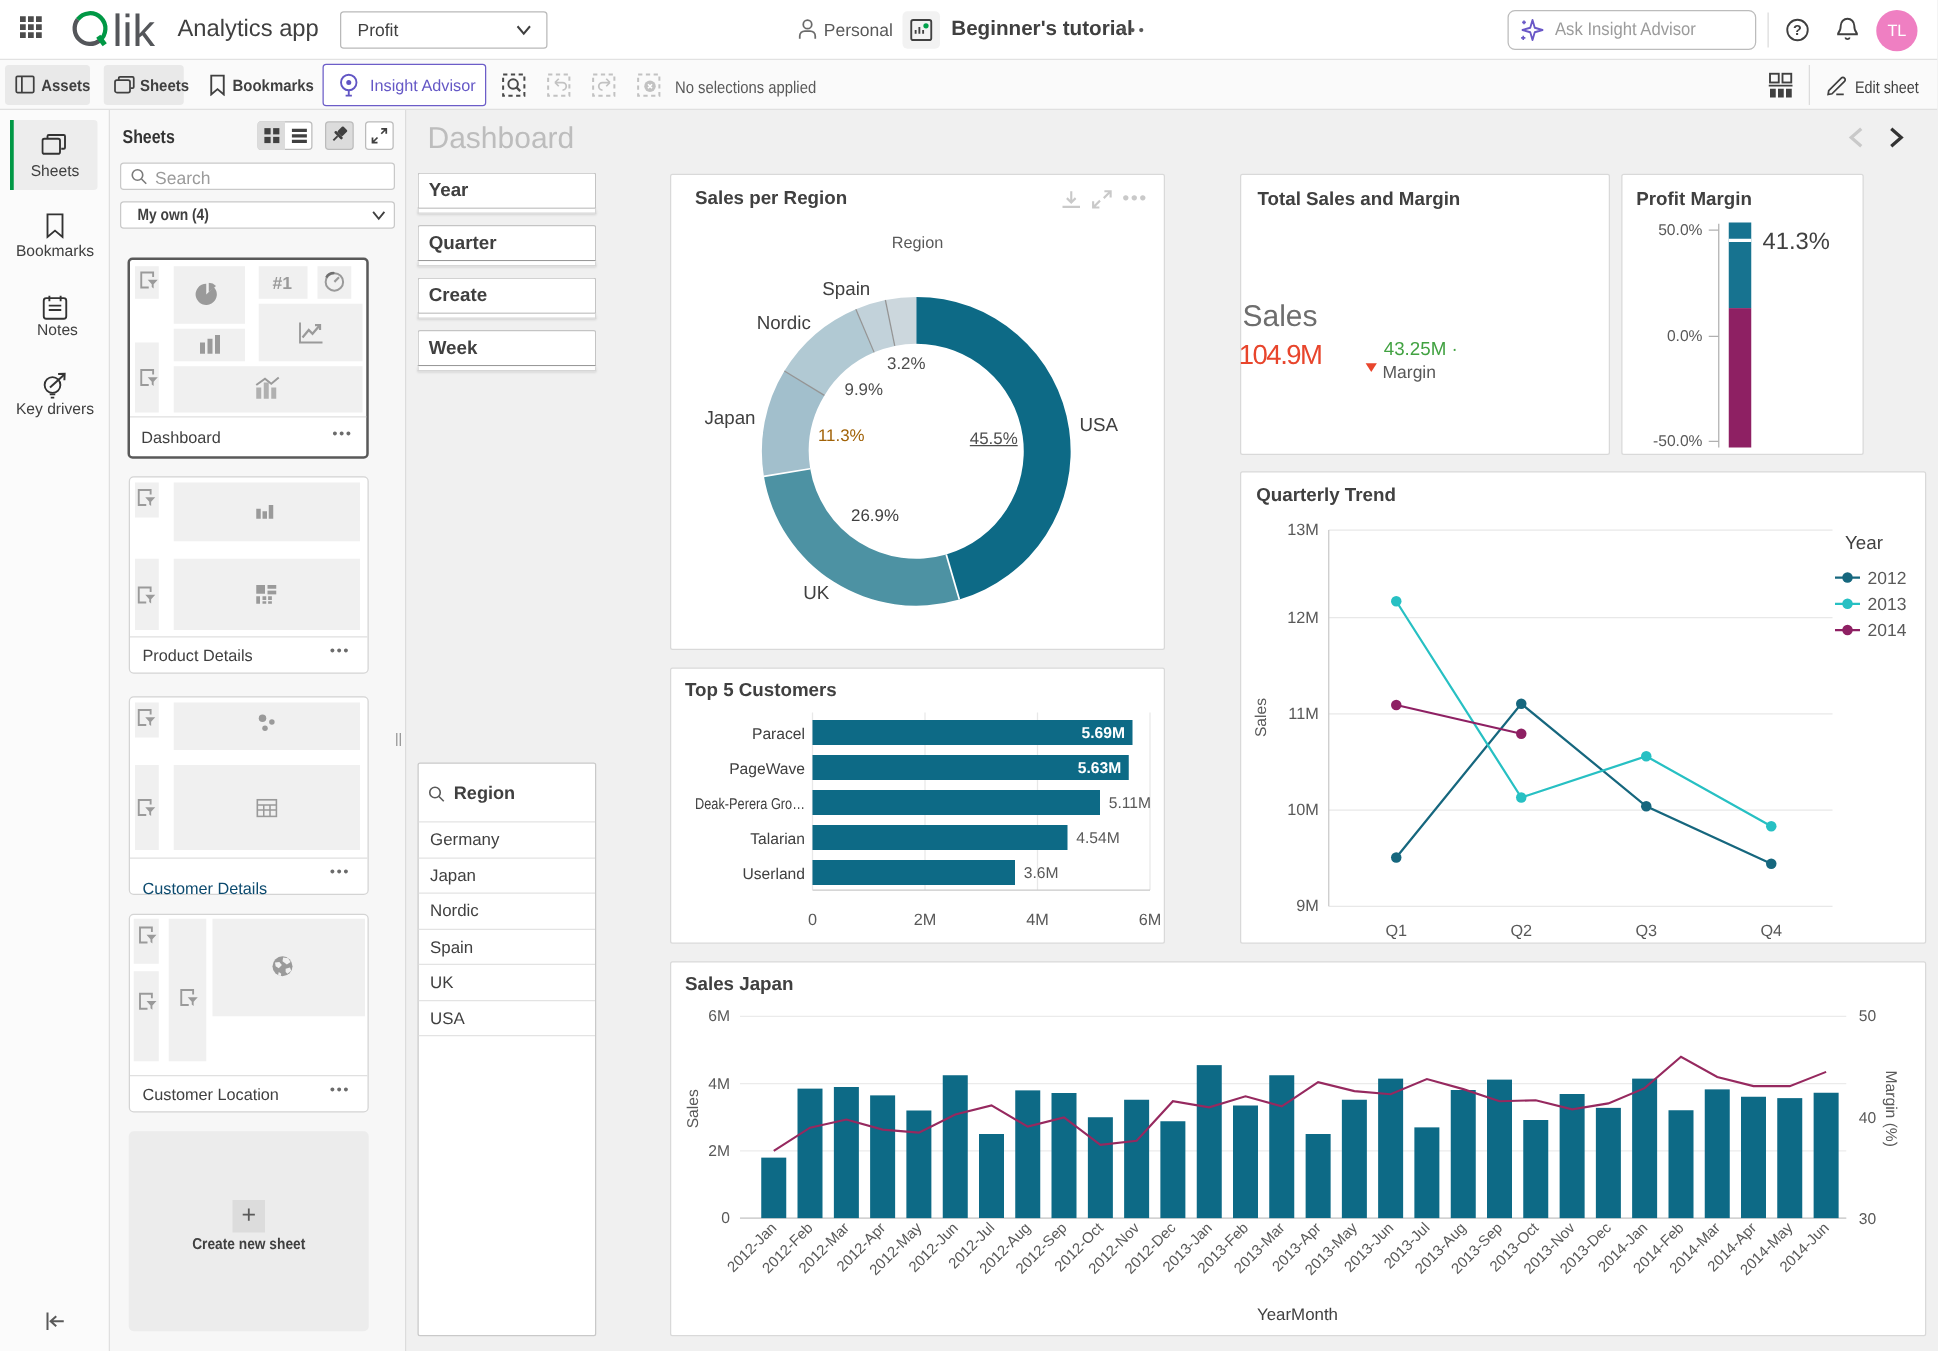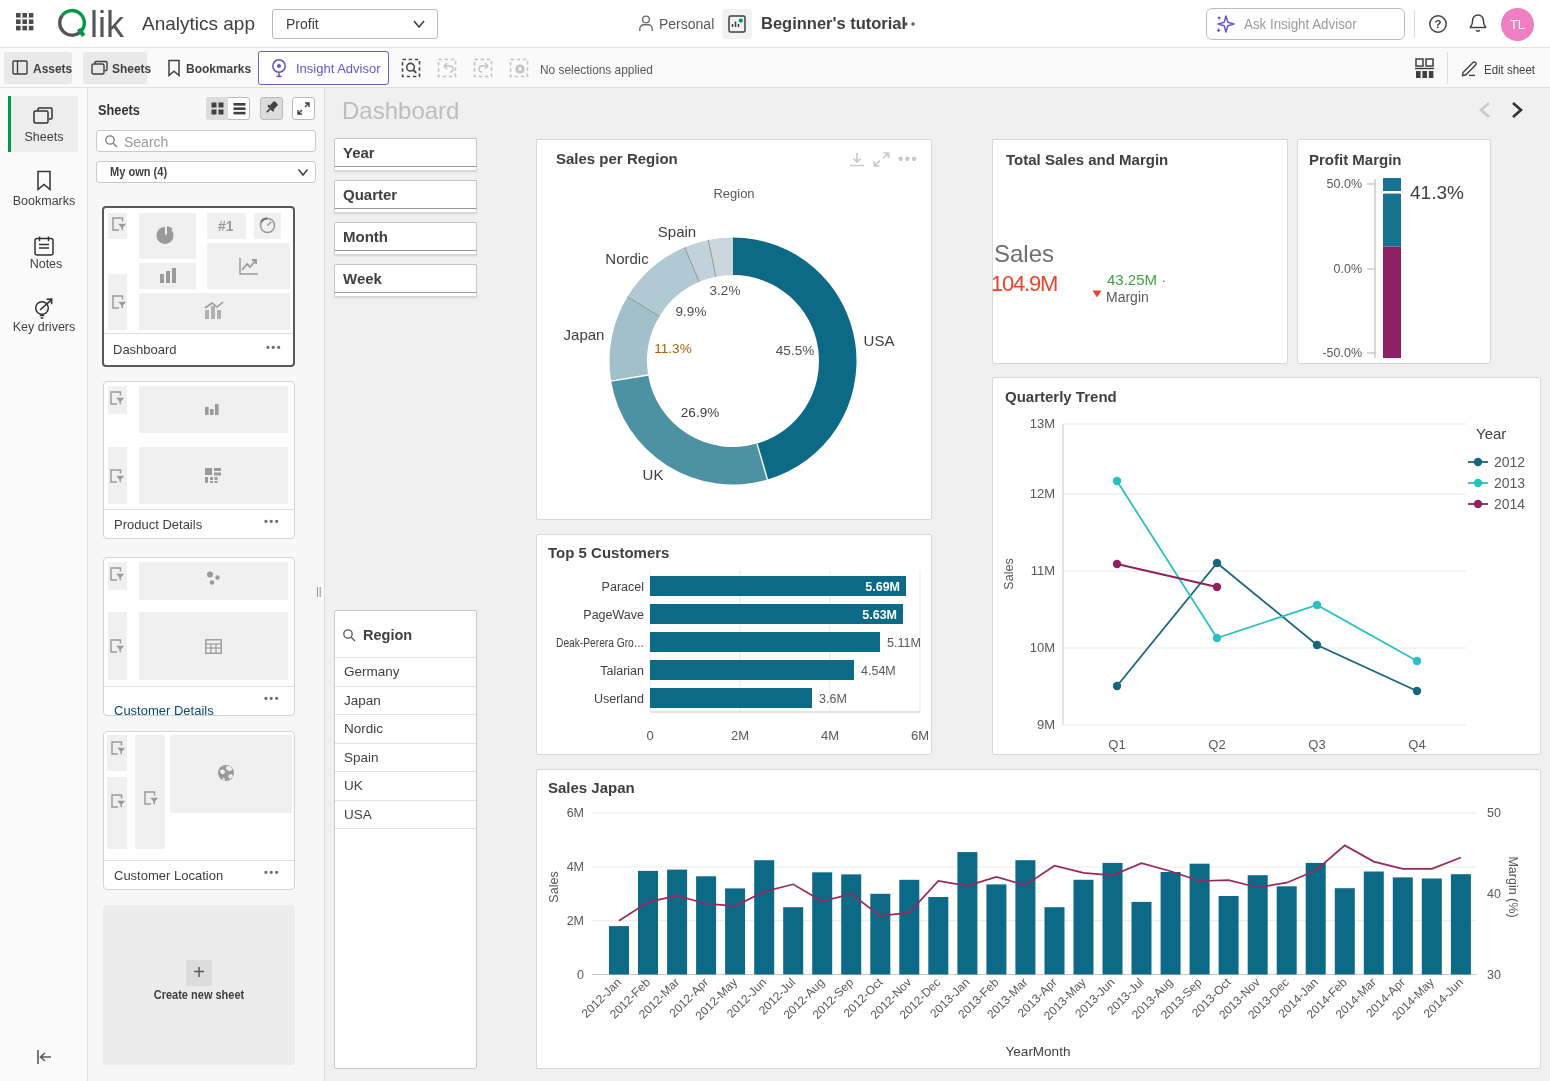--- a/index.html
+++ b/index.html
@@ -340,21 +340,21 @@
     <path d="M4 2 L12 9 L4 16" fill="none" stroke="#333" stroke-width="2.6"></path>
   </svg>
 <div class="abs" style="left:334px;top:138px;width:143px;height:29px;background:#fff;border:1px solid #c4c4c4;border-bottom:1px solid #9a9a9a;border-radius:2px 2px 0 0;"></div>
 <div class="abs" style="left:334px;top:167px;width:143px;height:4px;background:#fff;border:1px solid #d6d6d6;border-top:none;box-shadow:0 1px 2px rgba(0,0,0,0.12);"></div>
 <div class="abs" style="left:343px;top:144px;font-size:15px;font-weight:bold;color:#404040;">Year</div>
 <div class="abs" style="left:334px;top:180px;width:143px;height:29px;background:#fff;border:1px solid #c4c4c4;border-bottom:1px solid #9a9a9a;border-radius:2px 2px 0 0;"></div>
 <div class="abs" style="left:334px;top:209px;width:143px;height:4px;background:#fff;border:1px solid #d6d6d6;border-top:none;box-shadow:0 1px 2px rgba(0,0,0,0.12);"></div>
 <div class="abs" style="left:343px;top:186px;font-size:15px;font-weight:bold;color:#404040;">Quarter</div>
 <div class="abs" style="left:334px;top:222px;width:143px;height:29px;background:#fff;border:1px solid #c4c4c4;border-bottom:1px solid #9a9a9a;border-radius:2px 2px 0 0;"></div>
 <div class="abs" style="left:334px;top:251px;width:143px;height:4px;background:#fff;border:1px solid #d6d6d6;border-top:none;box-shadow:0 1px 2px rgba(0,0,0,0.12);"></div>
-<div class="abs" style="left:343px;top:228px;font-size:15px;font-weight:bold;color:#404040;">Month</div>
+<div class="abs" style="left:343px;top:228px;font-size:15px;font-weight:bold;color:#404040;">Create</div>
 <div class="abs" style="left:334px;top:264px;width:143px;height:29px;background:#fff;border:1px solid #c4c4c4;border-bottom:1px solid #9a9a9a;border-radius:2px 2px 0 0;"></div>
 <div class="abs" style="left:334px;top:293px;width:143px;height:4px;background:#fff;border:1px solid #d6d6d6;border-top:none;box-shadow:0 1px 2px rgba(0,0,0,0.12);"></div>
 <div class="abs" style="left:343px;top:270px;font-size:15px;font-weight:bold;color:#404040;">Week</div>
 <div class="card" style="left:334px;top:610px;width:143px;height:459px;border-color:#c9c9c9;"></div>
 <svg class="abs" style="left:342px;top:628px" width="15" height="15">
     <circle cx="6" cy="6" r="4.2" fill="none" stroke="#595959" stroke-width="1.3"></circle>
     <line x1="9.2" y1="9.2" x2="13" y2="13" stroke="#595959" stroke-width="1.3"></line>
   </svg>
 <div class="abs" style="left:363px;top:627px;font-size:14.5px;font-weight:bold;color:#404040;">Region</div>
 <div class="abs" style="left:335px;top:657px;width:141px;height:1px;background:#e3e3e3;"></div>
@@ -391,21 +391,21 @@
     <line x1="112.1" y1="236.0" x2="75.1" y2="242.1" stroke="#fff" stroke-width="1.4"></line>
     <line x1="123.5" y1="177.3" x2="91.5" y2="157.8" stroke="#949494" stroke-width="1"></line>
     <line x1="163.3" y1="142.9" x2="148.7" y2="108.4" stroke="#949494" stroke-width="1"></line>
     <line x1="179.8" y1="137.7" x2="172.3" y2="101.0" stroke="#949494" stroke-width="1"></line>
   </svg>
 <div class="abs" style="left:819px;top:332px;width:120px;text-align:center;font-size:15px;color:#404040;">USA</div>
 <div class="abs" style="left:593px;top:466px;width:120px;text-align:center;font-size:15px;color:#404040;">UK</div>
 <div class="abs" style="left:524px;top:326px;width:120px;text-align:center;font-size:15px;color:#404040;">Japan</div>
 <div class="abs" style="left:567px;top:250px;width:120px;text-align:center;font-size:15px;color:#404040;">Nordic</div>
 <div class="abs" style="left:617px;top:223px;width:120px;text-align:center;font-size:15px;color:#404040;">Spain</div>
-<div class="abs" style="left:755px;top:343px;width:80px;text-align:center;font-size:13.5px;color:#4d4d4d;">45.5%</div>
+<div class="abs" style="left:755px;top:343px;width:80px;text-align:center;font-size:13.5px;color:#4d4d4d;text-decoration:underline;">45.5%</div>
 <div class="abs" style="left:660px;top:405px;width:80px;text-align:center;font-size:13.5px;color:#404040;">26.9%</div>
 <div class="abs" style="left:633px;top:341px;width:80px;text-align:center;font-size:13.5px;color:#a16207;">11.3%</div>
 <div class="abs" style="left:651px;top:304px;width:80px;text-align:center;font-size:13.5px;color:#4d4d4d;">9.9%</div>
 <div class="abs" style="left:685px;top:283px;width:80px;text-align:center;font-size:13.5px;color:#4d4d4d;">3.2%</div>
 <div class="card" style="left:992px;top:139px;width:296px;height:225px;"></div>
 <div class="ctitle" style="left:1006px;top:151px;">Total Sales and Margin</div>
 <div class="abs" style="left:994px;top:240px;font-size:24px;color:#6e6e6e;">Sales</div>
 <div class="abs" style="left:991px;top:271px;font-size:22px;letter-spacing:-1.2px;color:#e8452c;">104.9M</div>
 <svg class="abs" style="left:1092px;top:290px" width="10" height="8">
     <path d="M0.5 0.5 h9 L5 7.5 Z" fill="#e8452c"></path>

